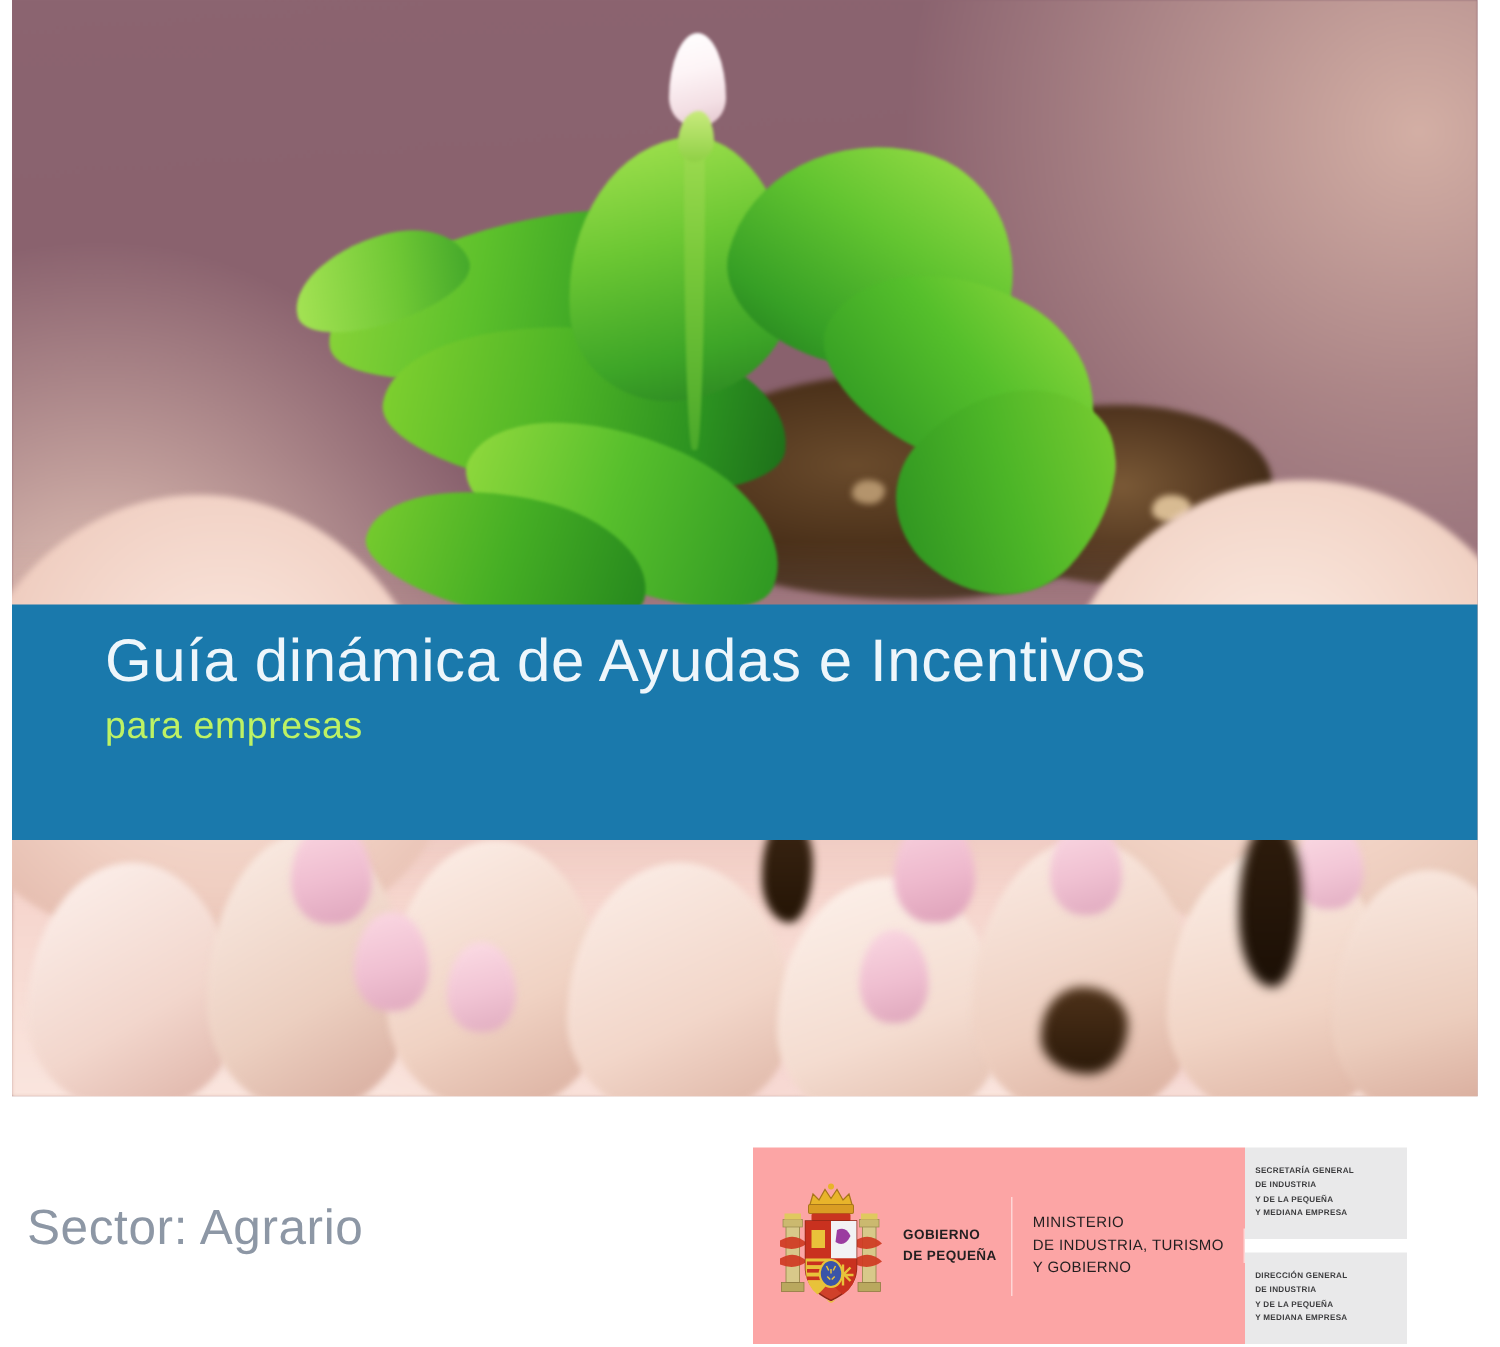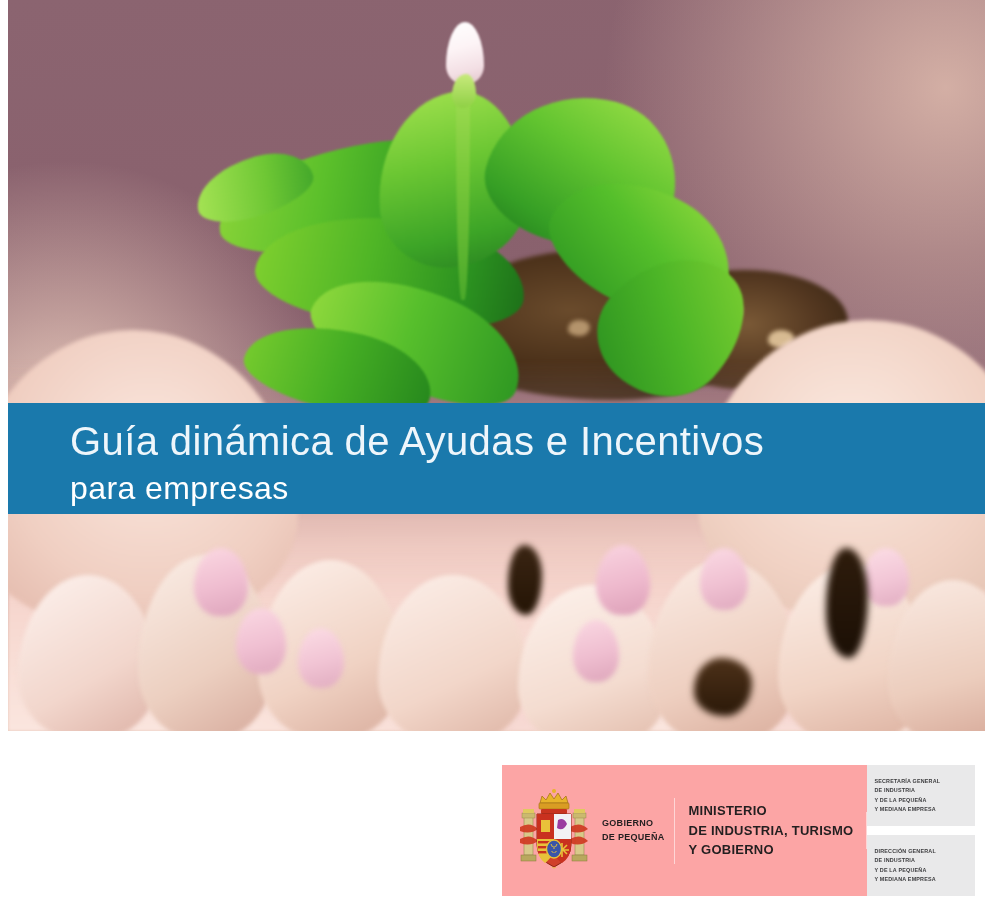--- a/index.html
+++ b/index.html
@@ -105,37 +105,37 @@
     border-radius: 50% 50% 44% 44% / 70% 70% 30% 30%;
     filter: blur(0.9px);
   }
 
   
   .banner {
     position: absolute;
     left: 8px;
     top: 403px;
     width: 977px;
-    height: 111px;
+    height: 157px;
     background: #1a79ac;
     z-index: 20;
     box-sizing: border-box;
     padding: 16px 0 0 62px;
   }
   .banner-title {
     color: #eef6fb;
     font-size: 40px;
     font-weight: 400;
     letter-spacing: 0.4px;
     line-height: 1.12;
     white-space: nowrap;
   }
   .banner-sub {
-    color: #ffffff;
-    font-size: 32px;
+    color: #bef264;
+    font-size: 25px;
     font-weight: 400;
     letter-spacing: 0.4px;
     margin-top: 6px;
     white-space: nowrap;
   }
 
   
   .bottom {
     position: absolute;
     left: 0;
@@ -204,22 +204,22 @@
   .gov-name {
     font-size: 9px;
     font-weight: bold;
     color: #231f20;
     line-height: 1.45;
     letter-spacing: 0.3px;
     white-space: nowrap;
     margin-left: 12px;
   }
   .min-name {
-    font-size: 13px;
-    font-weight: bold;
+    font-size: 10px;
+    font-weight: normal;
     color: #231f20;
     line-height: 1.5;
     letter-spacing: 0.25px;
     white-space: nowrap;
   }
 
   
   .gov-white {
     width: 108px;
     height: 100%;
@@ -336,20 +336,21 @@
               background:linear-gradient(180deg,#c8ea7c 0%,#8fd045 100%);"></div>
 </div>
 
 <div class="banner">
   <div class="banner-title">Guía dinámica de Ayudas e Incentivos</div>
   <div class="banner-sub">para empresas</div>
 </div>
 
 <div class="bottom">
 
+  <div class="sector-line">Sector: Agrario</div>
 
   <div class="gov-logo">
 
     <div class="gov-yellow">
 
       <div class="gov-block-arms">
         <svg class="arms" width="72" height="88" viewBox="0 0 72 88">
 
           <path d="M22 16 L24 9 L28 13 L32 6 L36 12 L40 6 L44 13 L48 9 L50 16 Z" fill="#e8b42a" stroke="#a8761a" stroke-width="0.8"></path>
           <rect x="21" y="16" width="30" height="6" rx="1" fill="#d99d23" stroke="#a8761a" stroke-width="0.7"></rect>

